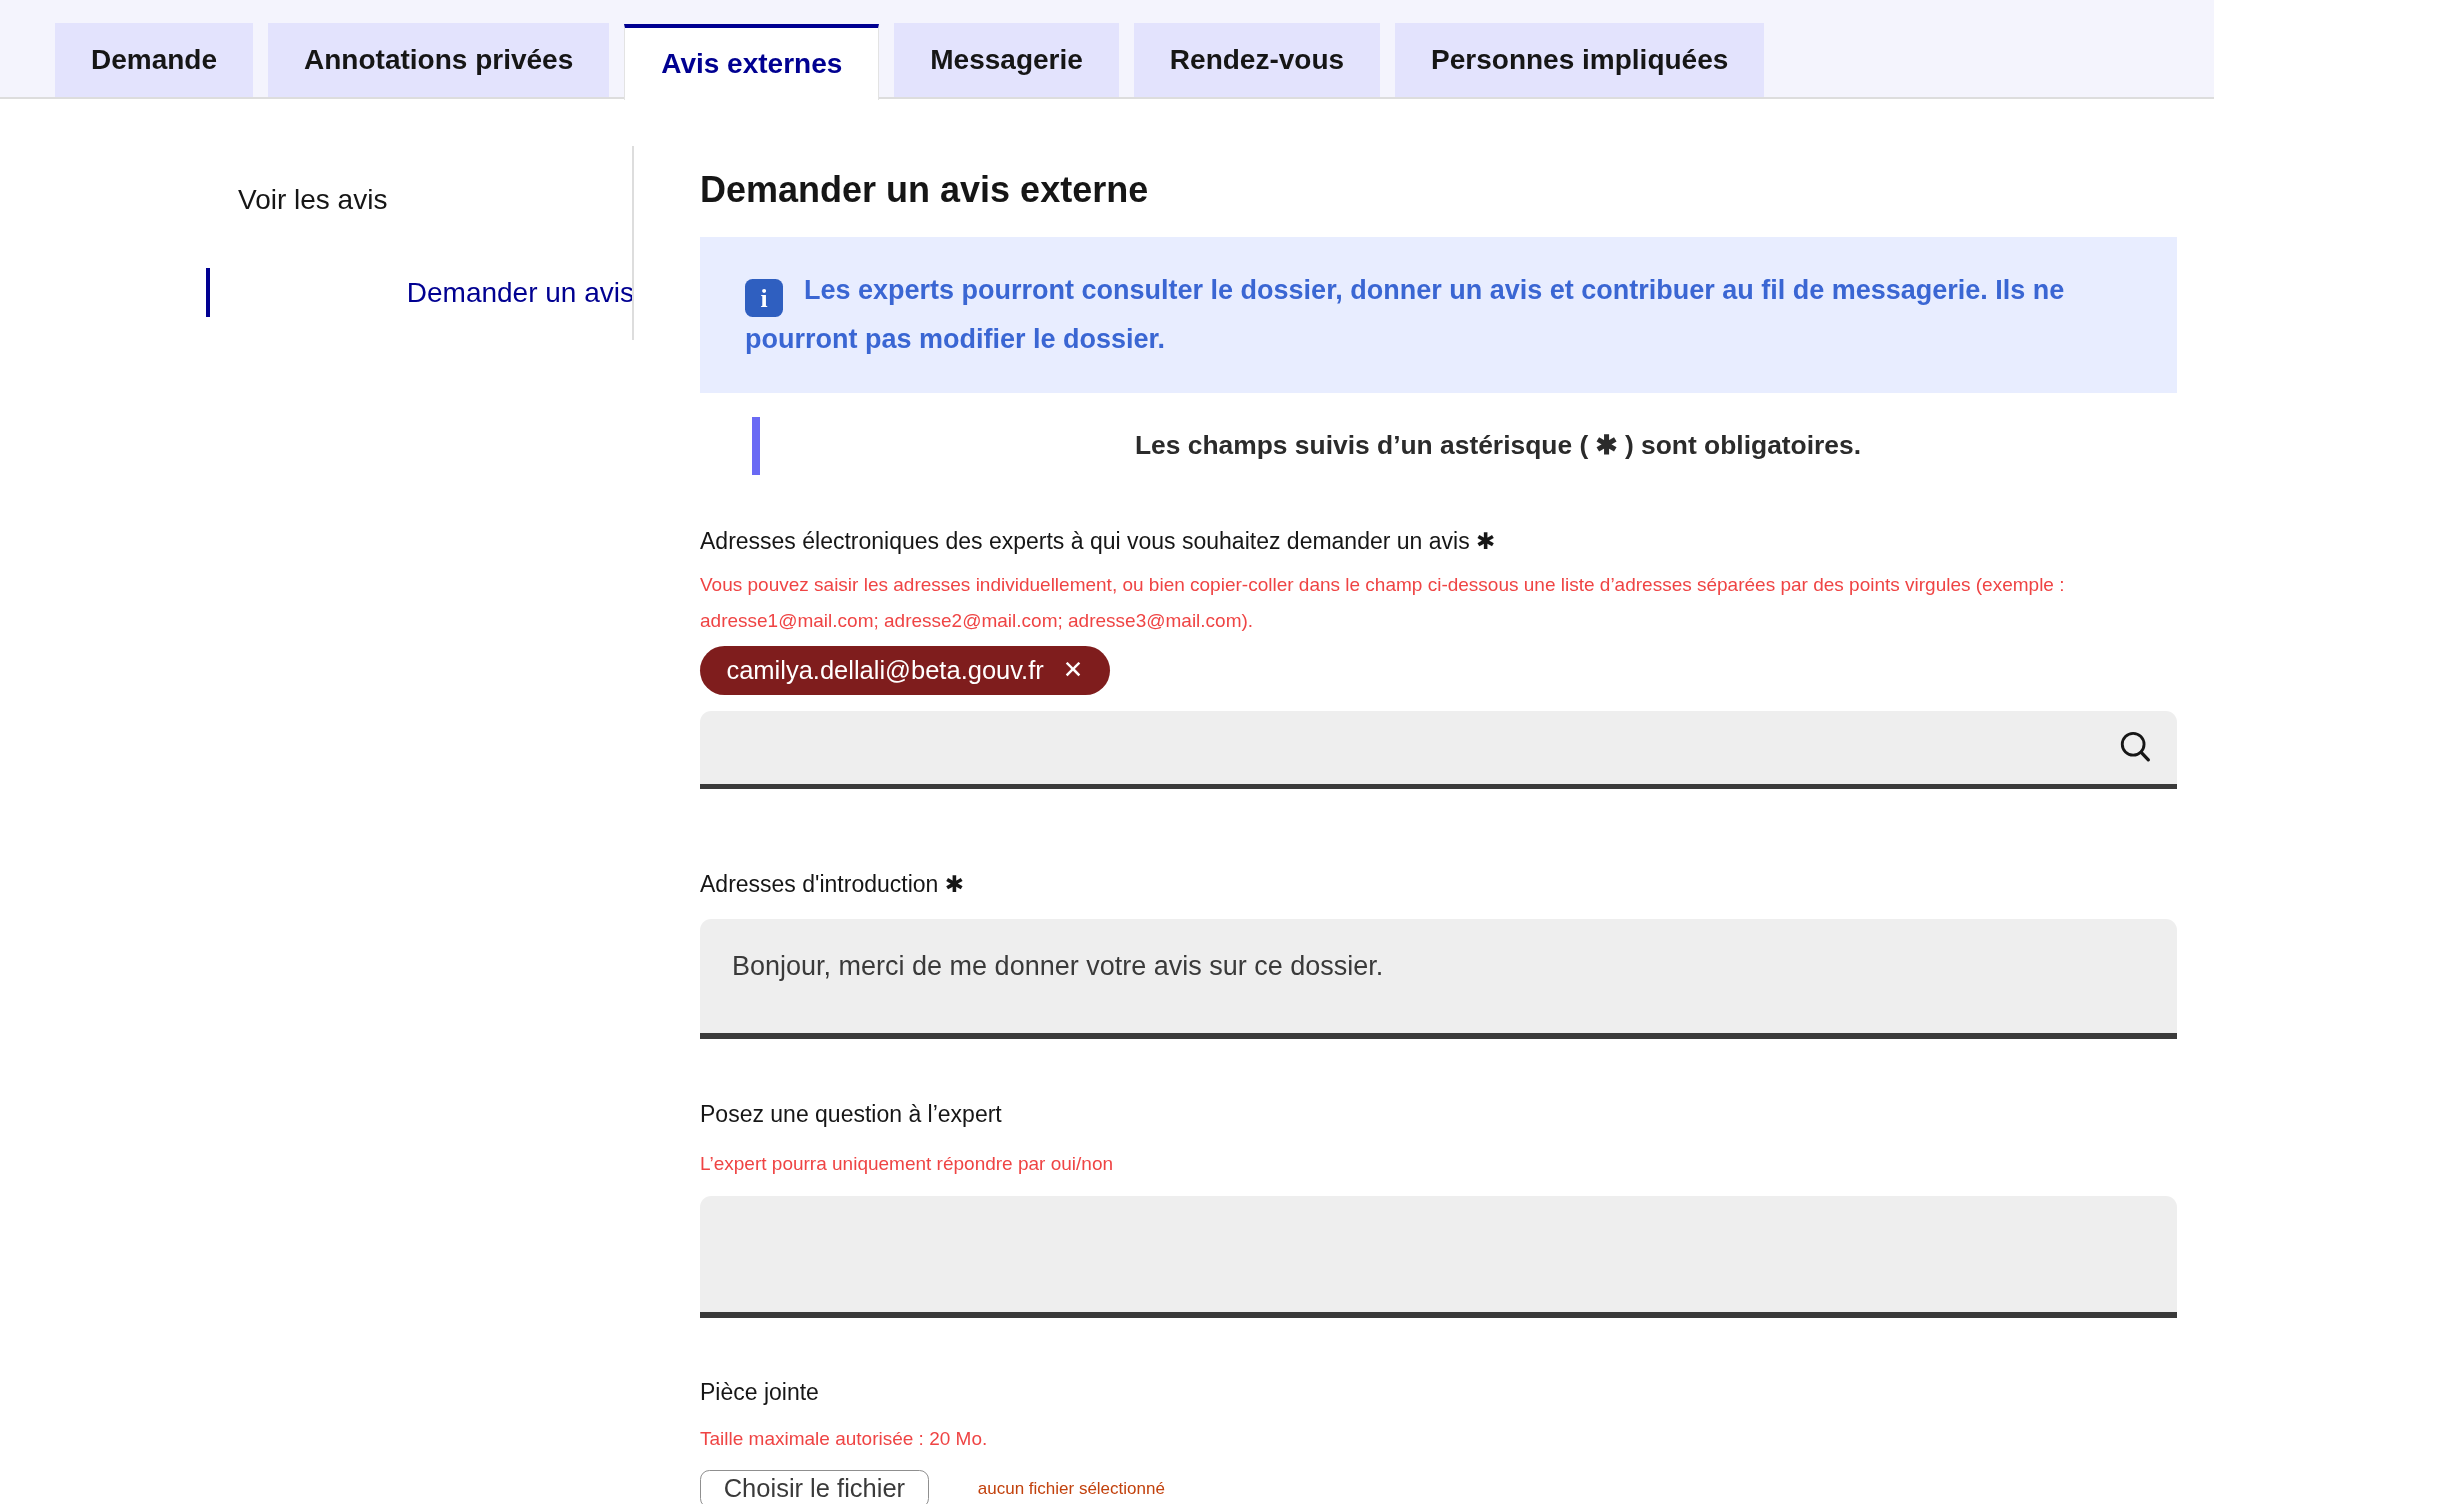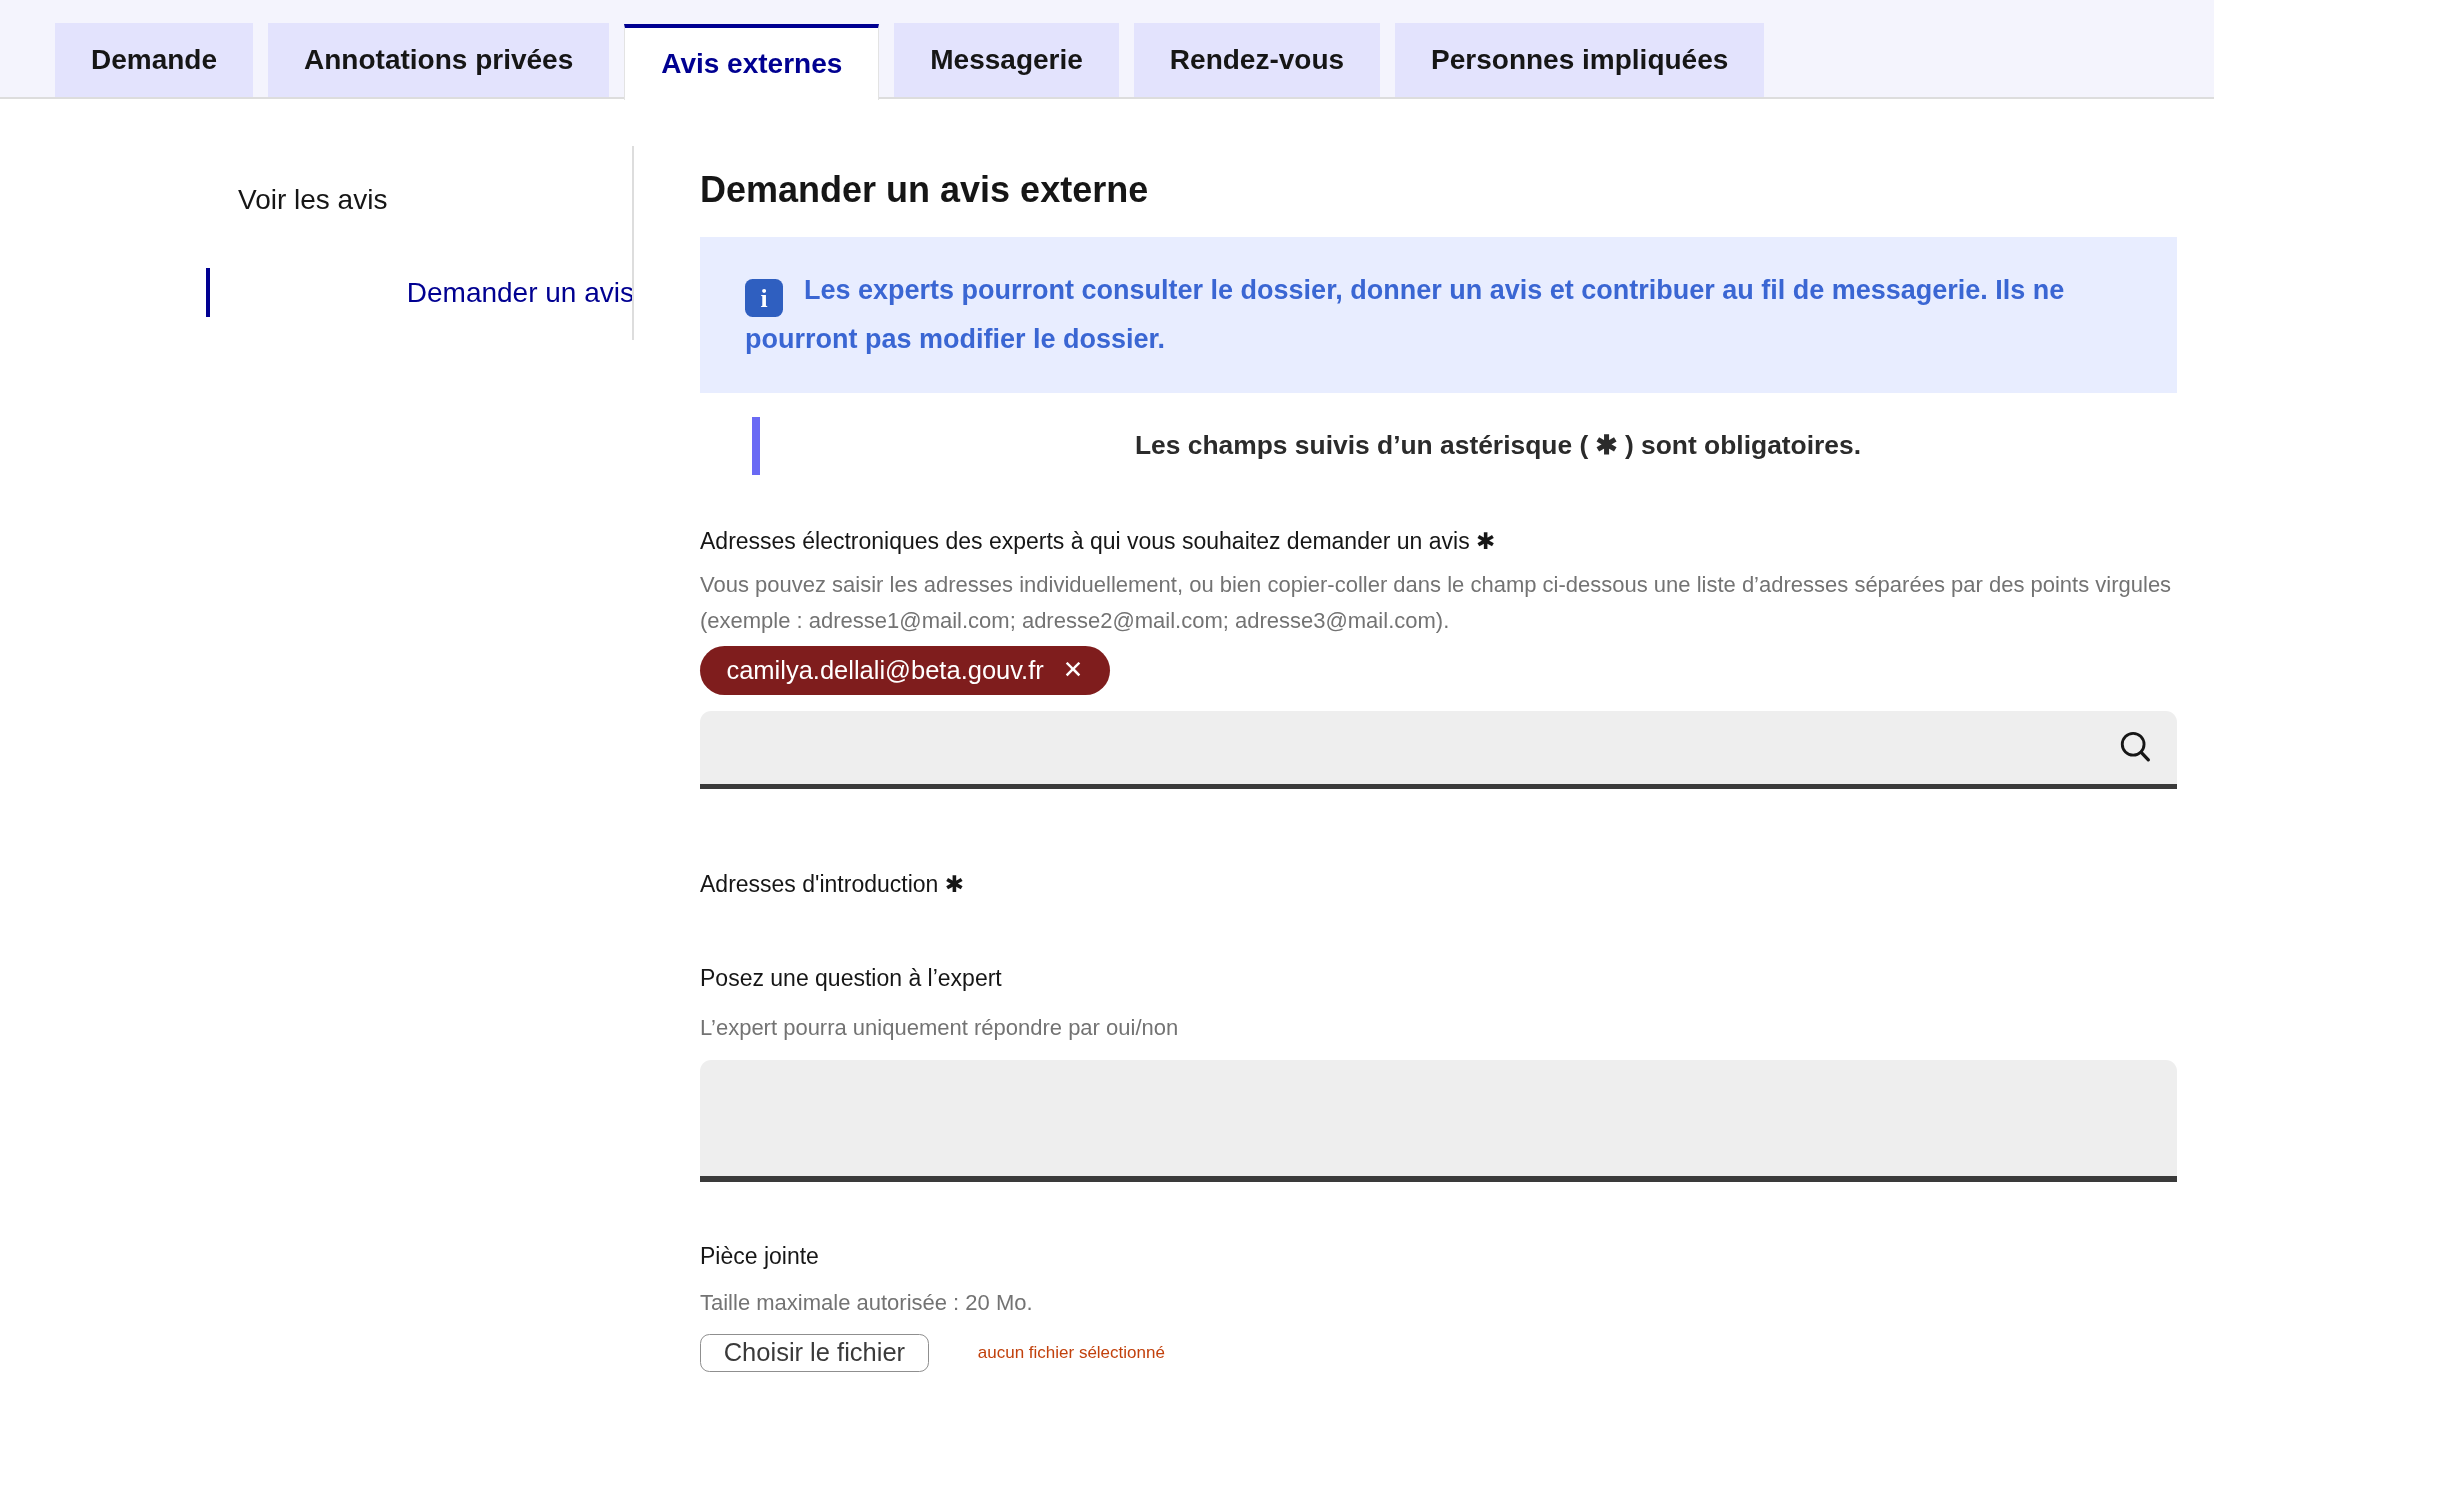--- a/index.html
+++ b/index.html
@@ -42,21 +42,21 @@
                 align-items:center; justify-content:center; vertical-align:-7.6px;
                 margin-right:21px; font-family:"Liberation Serif", serif; }
 
   
   .required-note { margin:23.6px 0 0 52px; border-left:8.5px solid #6A6AF4;
                    padding:7.6px 0 7.6px 59px; font-size:26.4px; line-height:43px;
                    font-weight:700; color:#2b2b2b;text-align:center; }
 
   
   .field-label { font-size:23px; line-height:38px; font-weight:400; color:#161616; }
-  .field-hint  { font-size:22px; line-height:36px; color:#737373; }
+  .field-hint  { font-size:19px; line-height:36px; color:#ef4444; }
 
   .grp-experts  .field-label { margin-top:47px; }
   .grp-experts  .field-hint  { margin-top:7.6px; }
 
   .tag-row { margin-top:6.6px; }
   .email-tag { display:inline-flex; align-items:center; gap:19px; height:49px;
                padding:0 26.4px; border-radius:24.5px; background:#7f1d1d;
                color:#ffffff; font-size:25.5px; cursor:pointer; }
   .email-tag .tag-close { font-size:24.5px; line-height:24.5px; color:#ffffff; cursor:pointer; }
 
@@ -131,20 +131,21 @@
         <input type="text" value="" style="">
         <svg class="search-icon" viewBox="0 0 38 38">
           <circle cx="16" cy="15" r="11.5" fill="none" stroke="#161616" stroke-width="3"></circle>
           <line x1="24.5" y1="23.5" x2="32" y2="31.5" stroke="#161616" stroke-width="3.5" stroke-linecap="round"></line>
         </svg>
       </div>
     </section>
 
     <section class="grp-message">
       <div class="field-label">Adresses d'introduction ✱</div>
+      <textarea class="textarea ta-message" style="">Bonjour, merci de me donner votre avis sur ce dossier.</textarea>
     </section>
 
     <section class="grp-question">
       <div class="field-label">Posez une question à l’expert</div>
       <div class="field-hint">L’expert pourra uniquement répondre par oui/non</div>
       <textarea class="textarea ta-question" style=""></textarea>
     </section>
 
     <section class="grp-attach">
       <div class="field-label">Pièce jointe</div>

